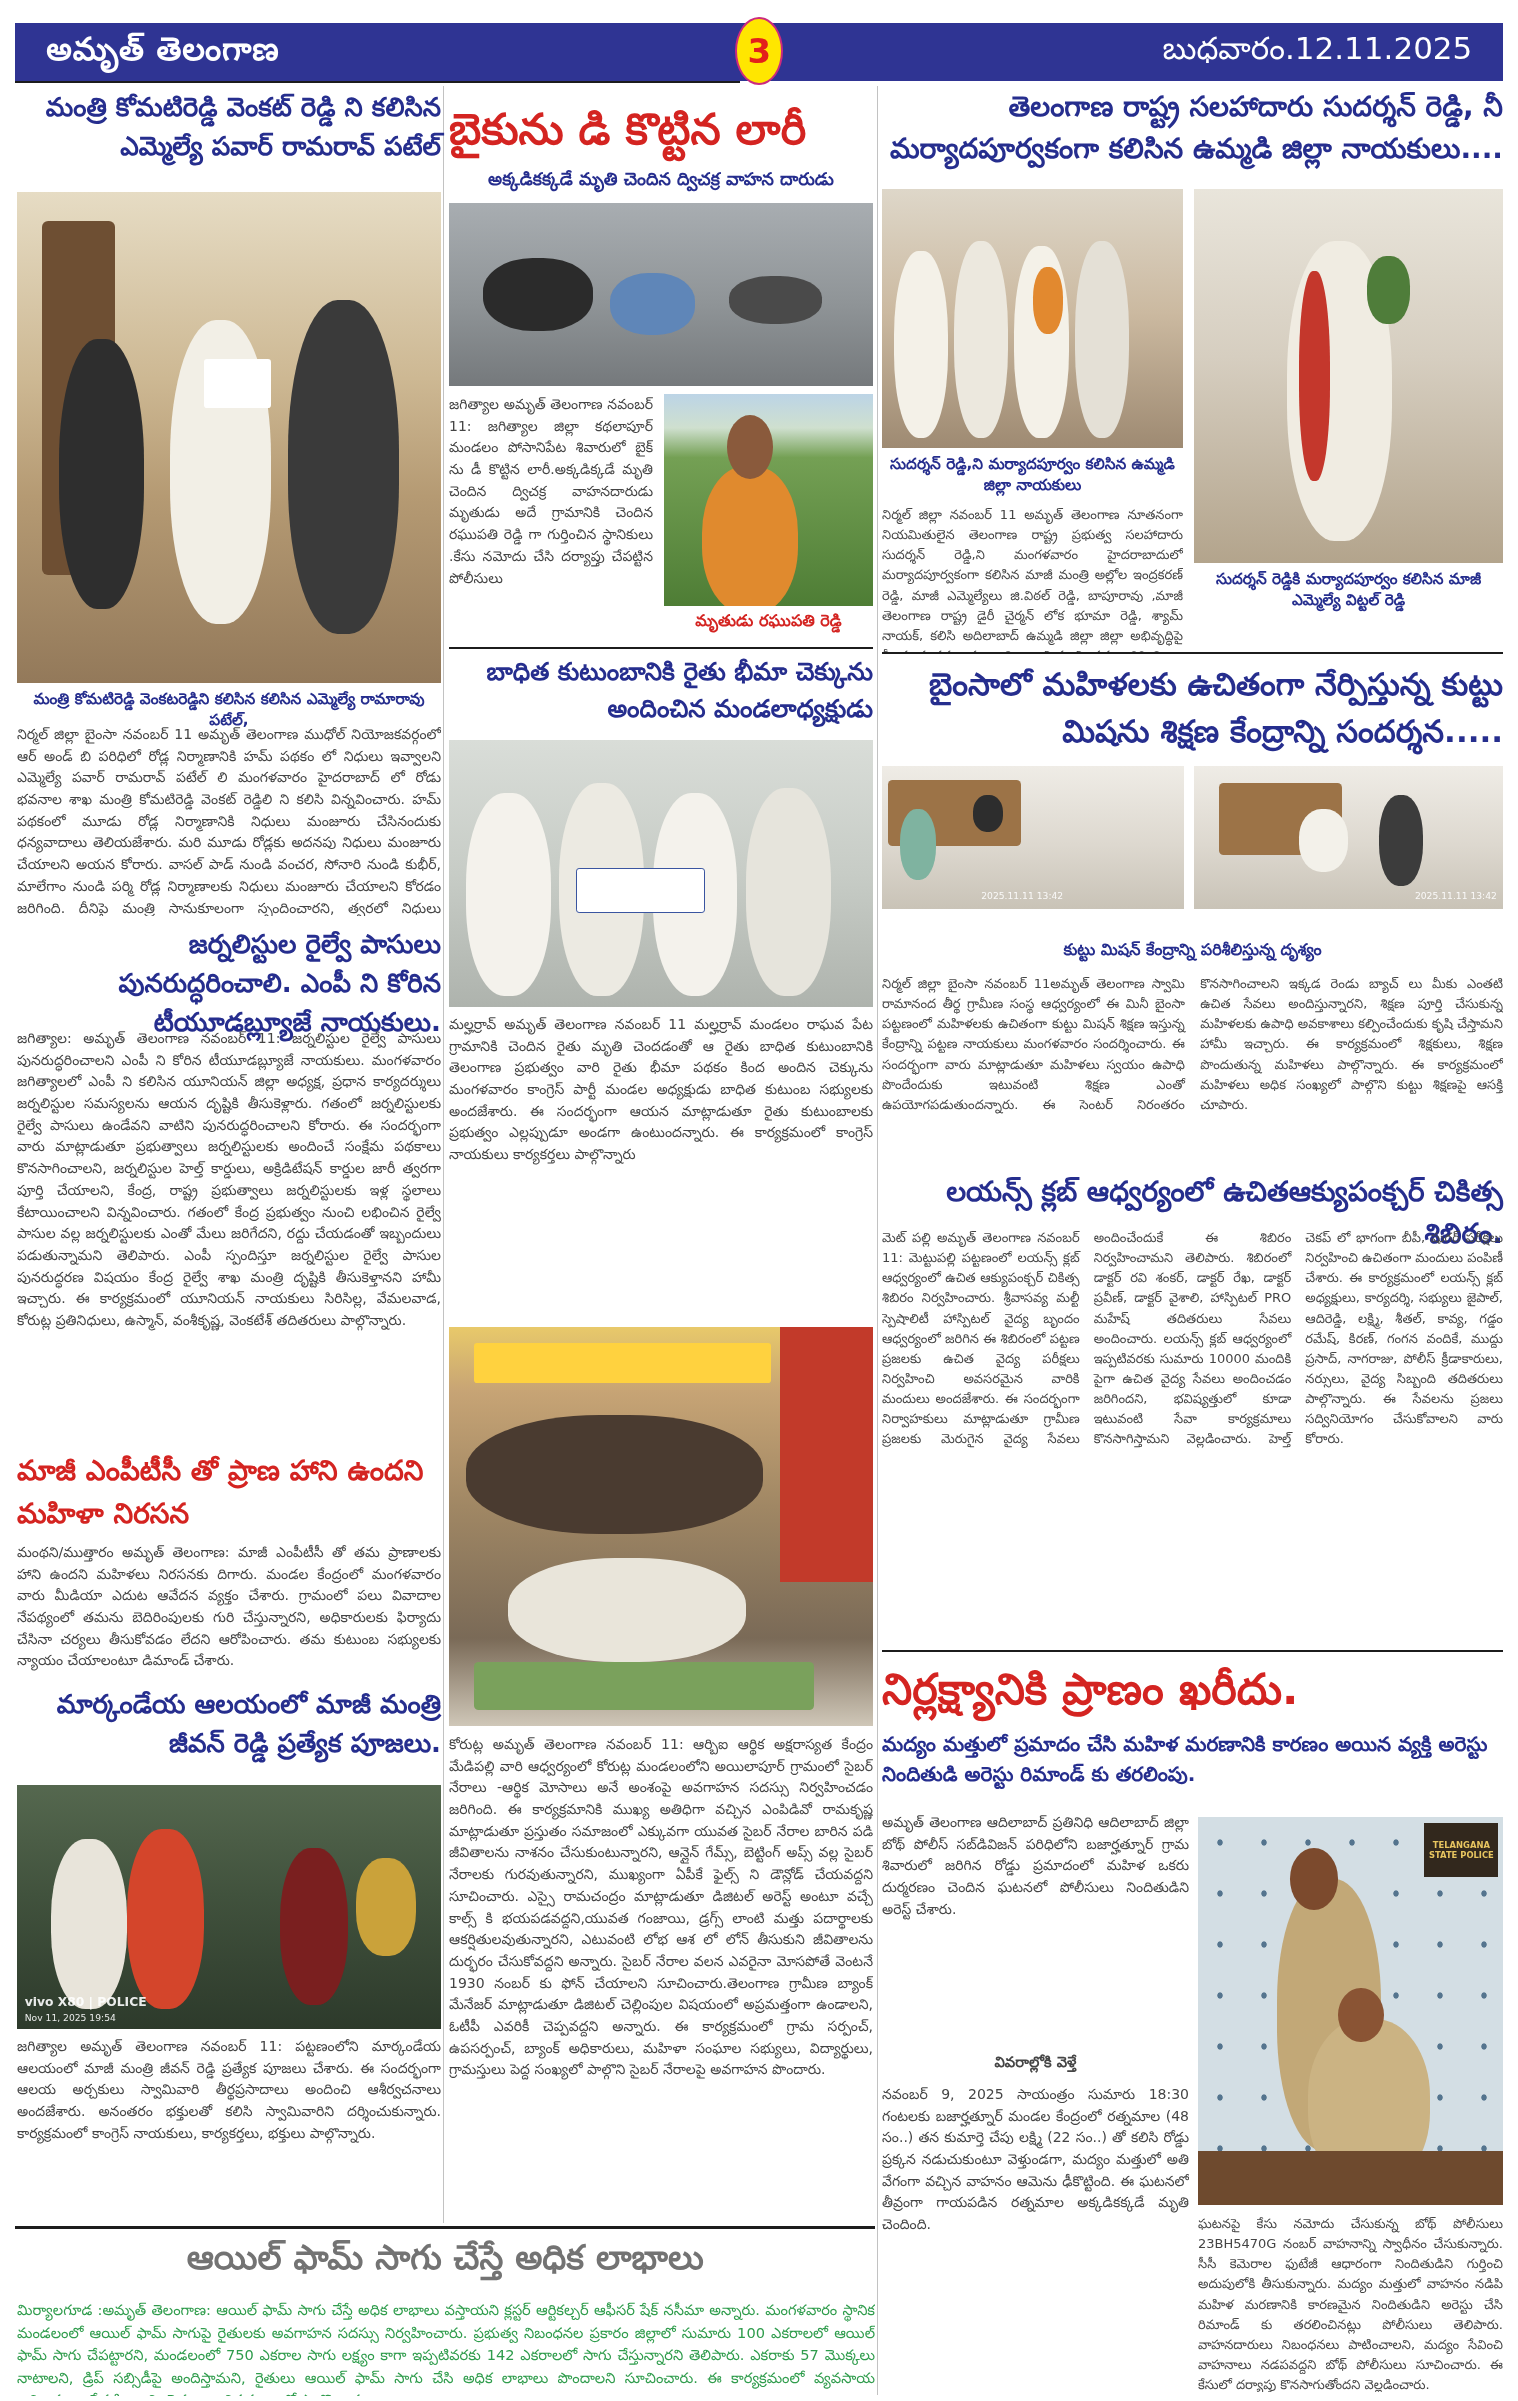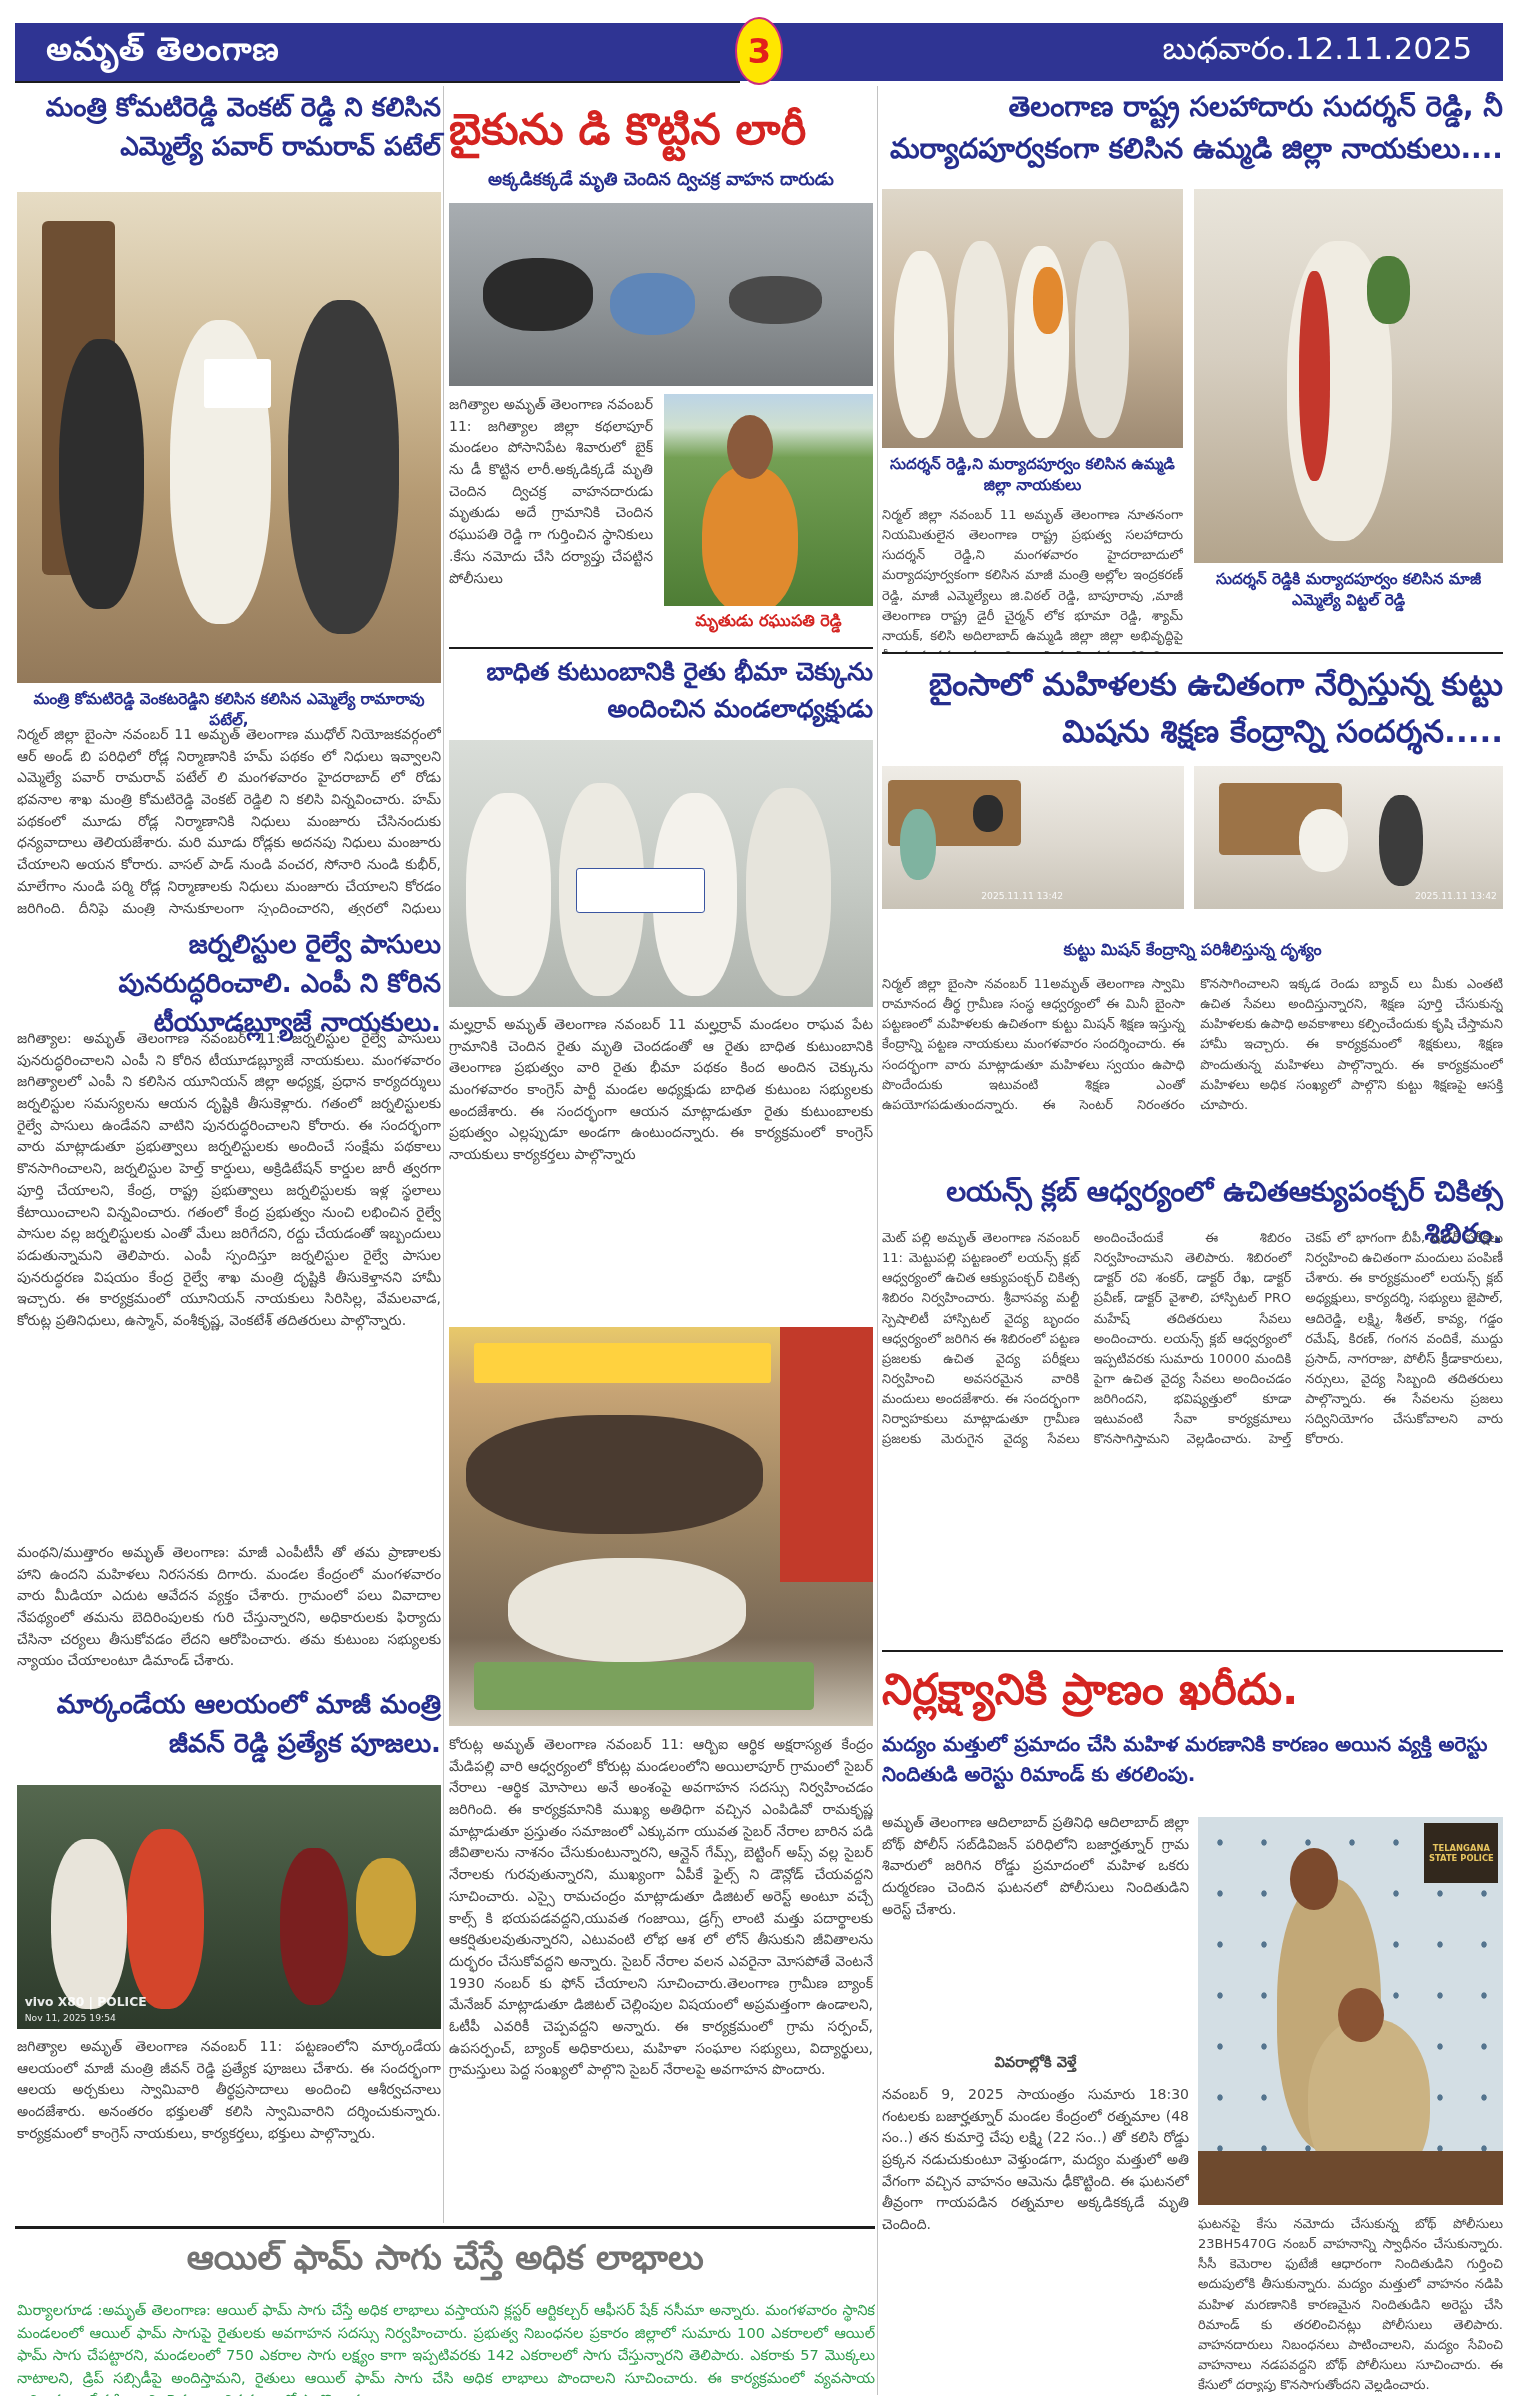--- a/index.html
+++ b/index.html
@@ -67,20 +67,21 @@
     <div class="blob" style="left:36%;top:26%;width:24%;height:62%;background:#f2efe6;"></div>
     <div class="blob" style="left:64%;top:22%;width:26%;height:68%;background:#3a3a3a;"></div>
     <div class="blob" style="left:44%;top:34%;width:16%;height:10%;background:#ffffff;border-radius:3.1px;"></div>
   </div>
   <div class="abs cap-blue" style="left:17px;top:689px;width:424px;height:31px;font-size:15.3px;">మంత్రి కోమటిరెడ్డి వెంకటరెడ్డిని కలిసిన  కలిసిన ఎమ్మెల్యే రామారావు పటేల్,</div>
   <div class="abs body-txt" style="left:17px;top:724px;width:424px;height:192px;font-size:14px;">నిర్మల్ జిల్లా బైంసా నవంబర్ 11 అమృత్ తెలంగాణ ముధోల్ నియోజకవర్గంలో ఆర్ అండ్ బి పరిధిలో రోడ్ల నిర్మాణానికి హమ్ పథకం లో నిధులు ఇవ్వాలని ఎమ్మెల్యే పవార్ రామరావ్ పటేల్ లి మంగళవారం హైదరాబాద్ లో రోడు భవనాల శాఖ మంత్రి కోమటిరెడ్డి వెంకట్ రెడ్డిలి ని కలిసి విన్నవించారు. హమ్ పథకంలో మూడు రోడ్ల నిర్మాణానికి నిధులు మంజూరు చేసినందుకు ధన్యవాదాలు తెలియజేశారు. మరి మూడు రోడ్లకు అదనపు నిధులు మంజూరు చేయాలని అయన కోరారు. వాసల్ పాడ్ నుండి వంచర, సోనారి నుండి కుభీర్, మాలేగాం నుండి పర్మి రోడ్ల నిర్మాణాలకు నిధులు మంజూరు చేయాలని కోరడం జరిగింది. దీనిపై మంత్రి సానుకూలంగా స్పందించారని, త్వరలో నిధులు మంజూరు అవుతాయని ఎమ్మెల్యే చెప్పారు.</div>
 
   <div class="abs hl-blue" style="left:17px;top:925px;width:424px;height:96px;font-size:26px;">జర్నలిస్టుల రైల్వే పాసులు పునరుద్ధరించాలి. ఎంపీ ని కోరిన టీయూడబ్ల్యూజే నాయకులు.</div>
   <div class="abs body-txt" style="left:17px;top:1028px;width:424px;height:411px;font-size:14px;">జగిత్యాల: అమృత్ తెలంగాణ నవంబర్ 11: జర్నలిస్టుల రైల్వే పాసులు పునరుద్ధరించాలని ఎంపీ ని కోరిన టీయూడబ్ల్యూజే నాయకులు. మంగళవారం జగిత్యాలలో ఎంపీ ని కలిసిన యూనియన్ జిల్లా అధ్యక్ష, ప్రధాన కార్యదర్శులు జర్నలిస్టుల సమస్యలను ఆయన దృష్టికి తీసుకెళ్లారు. గతంలో జర్నలిస్టులకు రైల్వే పాసులు ఉండేవని వాటిని పునరుద్ధరించాలని కోరారు. ఈ సందర్భంగా వారు మాట్లాడుతూ ప్రభుత్వాలు జర్నలిస్టులకు అందించే సంక్షేమ పథకాలు కొనసాగించాలని, జర్నలిస్టుల హెల్త్ కార్డులు, అక్రిడిటేషన్ కార్డుల జారీ త్వరగా పూర్తి చేయాలని, కేంద్ర, రాష్ట్ర ప్రభుత్వాలు జర్నలిస్టులకు ఇళ్ల స్థలాలు కేటాయించాలని విన్నవించారు. గతంలో కేంద్ర ప్రభుత్వం నుంచి లభించిన రైల్వే పాసుల వల్ల జర్నలిస్టులకు ఎంతో మేలు జరిగేదని, రద్దు చేయడంతో ఇబ్బందులు పడుతున్నామని తెలిపారు. ఎంపీ స్పందిస్తూ జర్నలిస్టుల రైల్వే పాసుల పునరుద్ధరణ విషయం కేంద్ర రైల్వే శాఖ మంత్రి దృష్టికి తీసుకెళ్తానని హామీ ఇచ్చారు. ఈ కార్యక్రమంలో యూనియన్ నాయకులు సిరిసిల్ల, వేమలవాడ, కోరుట్ల ప్రతినిధులు, ఉస్మాన్, వంశీకృష్ణ, వెంకటేశ్ తదితరులు పాల్గొన్నారు.</div>
 
+  <div class="abs hl-red" style="left:17px;top:1449px;width:424px;height:86px;font-size:28px;line-height:1.55;">మాజీ ఎంపీటీసీ తో ప్రాణ హాని ఉందని   మహిళా నిరసన</div>
   <div class="abs body-txt" style="left:17px;top:1542px;width:424px;height:135px;font-size:14px;">మంథని/ముత్తారం అమృత్ తెలంగాణ: మాజీ ఎంపీటీసీ తో తమ ప్రాణాలకు హాని ఉందని మహిళలు నిరసనకు దిగారు. మండల కేంద్రంలో మంగళవారం వారు మీడియా ఎదుట ఆవేదన వ్యక్తం చేశారు. గ్రామంలో పలు వివాదాల నేపథ్యంలో తమను బెదిరింపులకు గురి చేస్తున్నారని, అధికారులకు ఫిర్యాదు చేసినా చర్యలు తీసుకోవడం లేదని ఆరోపించారు. తమ కుటుంబ సభ్యులకు న్యాయం చేయాలంటూ డిమాండ్ చేశారు.</div>
 
   <div class="abs hl-blue" style="left:17px;top:1685px;width:424px;height:94px;font-size:26px;">మార్కండేయ ఆలయంలో మాజీ మంత్రి జీవన్ రెడ్డి ప్రత్యేక పూజలు.</div>
   <div class="abs ph ph-temple" style="left:17px;top:1785px;width:424px;height:244px;">
     <div class="blob" style="left:8%;top:22%;width:18%;height:70%;background:#e8e4da;"></div>
     <div class="blob" style="left:26%;top:18%;width:18%;height:74%;background:#d4452b;"></div>
     <div class="blob" style="left:62%;top:26%;width:16%;height:64%;background:#7a1f1f;"></div>
     <div class="blob" style="left:80%;top:30%;width:14%;height:40%;background:#caa23a;"></div>
     <span class="stamp" style="left:7.7px;bottom:20px;font-size:12.3px;font-weight:bold;">vivo X80 | POLICE</span>
     <span class="stamp" style="left:7.7px;bottom:6.1px;">Nov 11, 2025 19:54</span>
@@ -168,21 +169,21 @@
   <div class="abs rule" style="left:882px;top:1650px;width:621px;height:1.5px;"></div>
 
   <div class="abs sub-blue" style="left:882px;top:1729px;width:621px;height:72px;font-size:20px;text-align:left;line-height:1.5;">మద్యం మత్తులో ప్రమాదం చేసి మహిళ మరణానికి కారణం అయిన వ్యక్తి అరెస్టు నిందితుడి అరెస్టు రిమాండ్ కు తరలింపు.</div>
   <div class="abs hl-red" style="left:882px;top:1660px;width:621px;height:63px;font-size:43px;">నిర్లక్ష్యానికి ప్రాణం ఖరీదు.</div>
 
   <div class="abs body-txt" style="left:882px;top:1812px;width:307px;height:236px;font-size:14px;">అమృత్ తెలంగాణ ఆదిలాబాద్ ప్రతినిధి ఆదిలాబాద్ జిల్లా బోథ్ పోలీస్ సబ్‌డివిజన్ పరిధిలోని బజార్హత్నూర్ గ్రామ శివారులో జరిగిన రోడ్డు ప్రమాదంలో మహిళ ఒకరు దుర్మరణం చెందిన ఘటనలో పోలీసులు నిందితుడిని అరెస్ట్ చేశారు.</div>
   <div class="abs bold-center" style="left:882px;top:2053px;width:307px;height:26px;font-size:14.6px;">వివరాల్లోకి వెళ్తే</div>
   <div class="abs body-txt" style="left:882px;top:2084px;width:307px;height:308px;font-size:14px;">నవంబర్ 9, 2025 సాయంత్రం సుమారు 18:30 గంటలకు బజార్హత్నూర్ మండల కేంద్రంలో రత్నమాల (48 సం..) తన కుమార్తె చేపు లక్ష్మి (22 సం..) తో కలిసి రోడ్డు ప్రక్కన నడుచుకుంటూ వెళ్తుండగా, మద్యం మత్తులో అతి వేగంగా వచ్చిన వాహనం ఆమెను ఢీకొట్టింది. ఈ ఘటనలో తీవ్రంగా గాయపడిన రత్నమాల అక్కడికక్కడే మృతి చెందింది.</div>
 
   <div class="abs ph ph-police" style="left:1198px;top:1817px;width:305px;height:388px;">
-    <div class="board" style="right:4.6px;top:6.1px;width:74px;height:60px;">TELANGANA STATE POLICE</div>
+    <div class="board" style="right:4.6px;top:6.1px;width:74px;height:54px;">TELANGANA STATE POLICE</div>
     <div class="blob" style="left:26%;top:16%;width:34%;height:70%;background:#c2a877;"></div>
     <div class="blob" style="left:30%;top:8%;width:16%;height:16%;background:#7c4a2d;border-radius:50%;"></div>
     <div class="blob" style="left:36%;top:52%;width:40%;height:44%;background:#cbb383;"></div>
     <div class="blob" style="left:46%;top:44%;width:15%;height:14%;background:#8a5434;border-radius:50%;"></div>
     <div class="blob" style="left:0%;top:86%;width:100%;height:14%;background:#6e4a2e;border-radius:0;"></div>
   </div>
   <div class="abs body-txt" style="left:1198px;top:2214px;width:305px;height:178px;font-size:13px;">ఘటనపై కేసు నమోదు చేసుకున్న బోథ్ పోలీసులు 23BH5470G నంబర్ వాహనాన్ని స్వాధీనం చేసుకున్నారు. సీసీ కెమెరాల ఫుటేజీ ఆధారంగా నిందితుడిని గుర్తించి అదుపులోకి తీసుకున్నారు. మద్యం మత్తులో వాహనం నడిపి మహిళ మరణానికి కారణమైన నిందితుడిని అరెస్టు చేసి రిమాండ్ కు తరలించినట్లు పోలీసులు తెలిపారు. వాహనదారులు నిబంధనలు పాటించాలని, మద్యం సేవించి వాహనాలు నడపవద్దని బోథ్ పోలీసులు సూచించారు. ఈ కేసులో దర్యాప్తు కొనసాగుతోందని వెల్లడించారు.</div>
 
   <div class="abs rule" style="left:15.3px;top:2226px;width:860px;height:3.1px;"></div>
   <div class="abs hl-green" style="left:15.3px;top:2237px;width:860px;height:54px;font-size:34px;">ఆయిల్ ఫామ్ సాగు చేస్తే అధిక లాభాలు</div>

